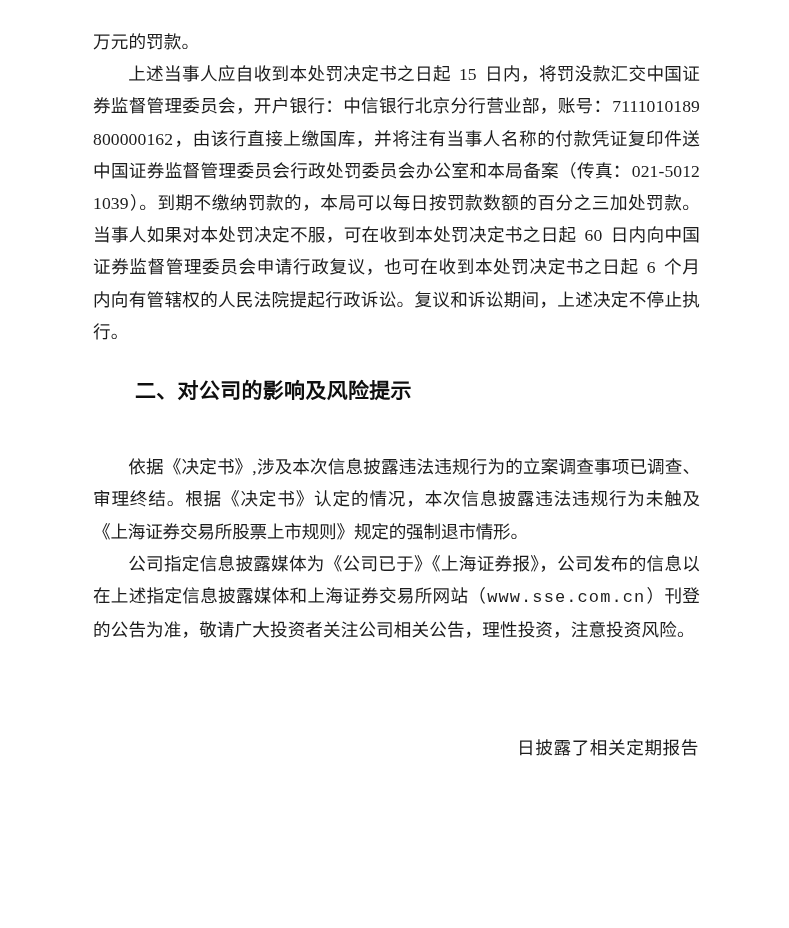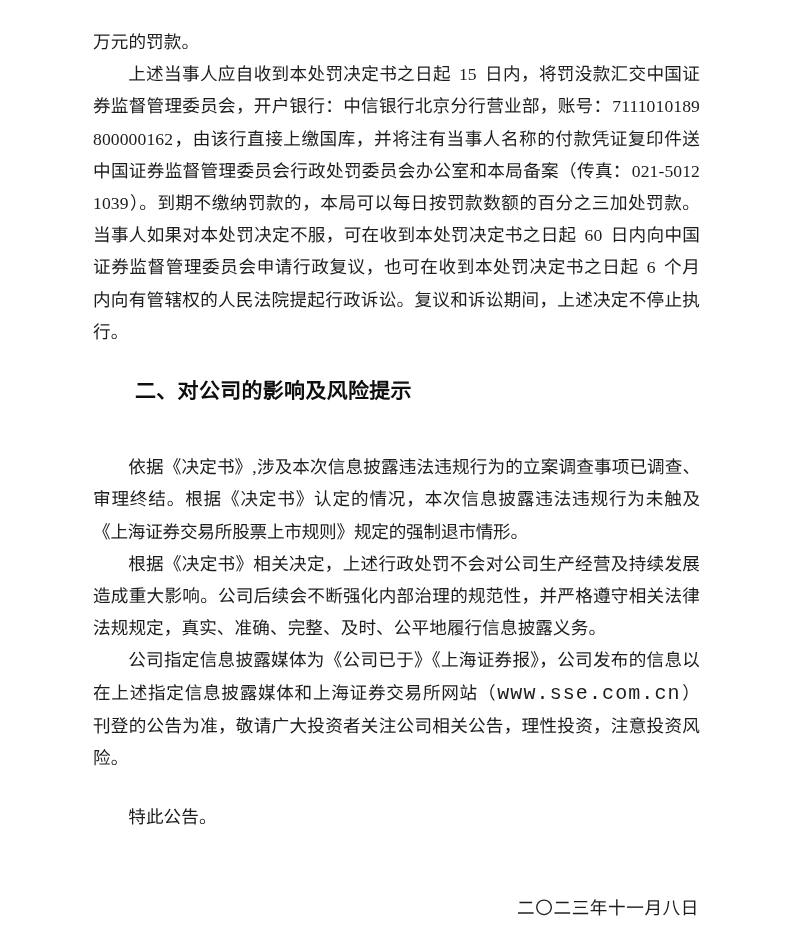--- a/index.html
+++ b/index.html
@@ -61,21 +61,21 @@
     font-family: "Liberation Serif", "DejaVu Serif", serif;
     padding: 0 8px;
     letter-spacing: 0.2px;
   }
   .num-tight {
     font-family: "Liberation Serif", "DejaVu Serif", serif;
     padding: 0 1px;
   }
   .url {
     font-family: "Liberation Mono", "DejaVu Sans Mono", monospace;
-    font-size: 20px;
+    font-size: 17px;
     letter-spacing: 1.1px;
     padding: 0 1px;
   }
   
   .tight-punc {
     letter-spacing: -0.2px;
     margin-top: 44px;
   }
   .signature-block {
     text-align: right;
@@ -108,28 +108,26 @@
 
     <p class="para indent"><span>上述当事人应自收到本处罚决定书之日起</span><span class="num">15</span><span>日内，将罚没款汇交中国证券监督管理委员会，开户银行：中信银行北京分行营业部，账号：</span><span class="num-tight">7111010189800000162</span><span>，由该行直接上缴国库，并将注有当事人名称的付款凭证复印件送中国证券监督管理委员会行政处罚委员会办公室和本局备案（传真：</span><span class="num-tight">021-50121039</span><span>）。到期不缴纳罚款的，本局可以每日按罚款数额的百分之三加处罚款。当事人如果对本处罚决定不服，可在收到本处罚决定书之日起</span><span class="num">60</span><span>日内向中国证券监督管理委员会申请行政复议，也可在收到本处罚决定书之日起</span><span class="num">6</span><span>个月内向有管辖权的人民法院提起行政诉讼。复议和诉讼期间，上述决定不停止执行。</span></p>
 
     <div class="spacer-md"></div>
 
     <p class="heading">二、对公司的影响及风险提示</p>
 
     <p class="para indent tight-punc">依据《决定书》,涉及本次信息披露违法违规行为的立案调查事项已调查、审理终结。根据《决定书》认定的情况，本次信息披露违法违规行为未触及《上海证券交易所股票上市规则》规定的强制退市情形。</p>
 
 
-    <p class="para indent">根据《决定书》相关决定，上述行政处罚不会对公司生产经营及持续发展造成重大影响。公司后续会不断强化内部治理的规范性，并严格遵守相关法律法规规定，真实、准确、完整、及时、公平地履行信息披露义务。</p>
 
     <p class="para indent"><span>公司指定信息披露媒体为《公司已于》《上海证券报》，公司发布的信息以在上述指定信息披露媒体和上海证券交易所网站（</span><span class="url">www.sse.com.cn</span><span>）刊登的公告为准，敬请广大投资者关注公司相关公告，理性投资，注意投资风险。</span></p>
 
     <div class="spacer-md"></div>
 
-    <p class="para indent">特此公告。</p>
 
     <div class="spacer-xl"></div>
 
     <div class="signature-block">
-      <p class="sign-date">二〇二三年十一月八日</p>
+      <p class="sign-date">日披露了相关定期报告</p>
     </div>
 
   </div>
 </div>
 
 </body></html>

